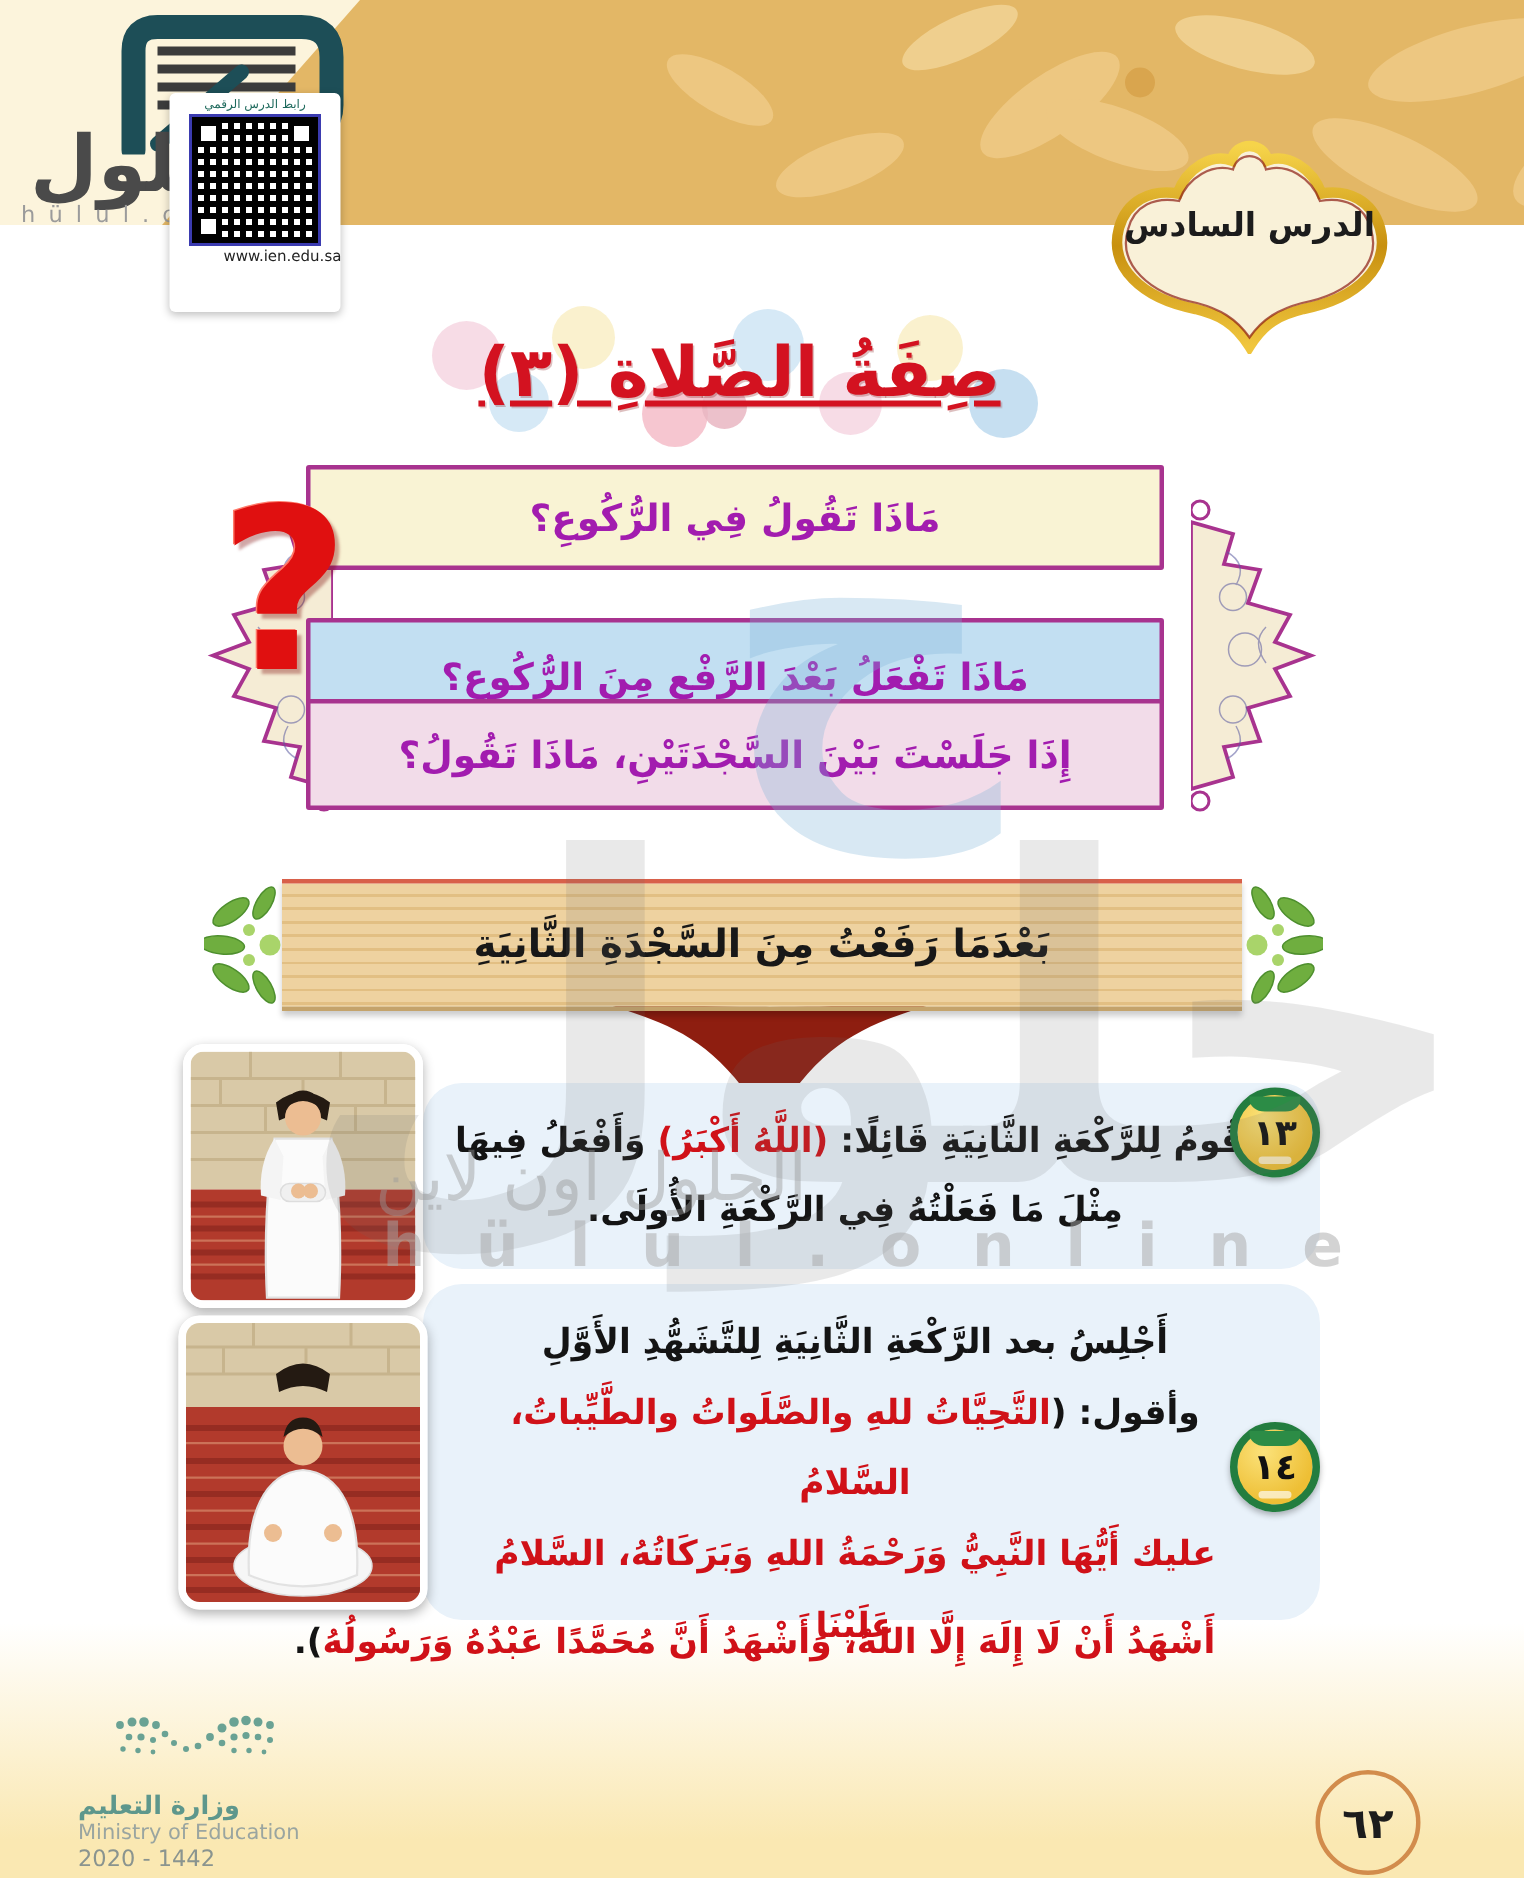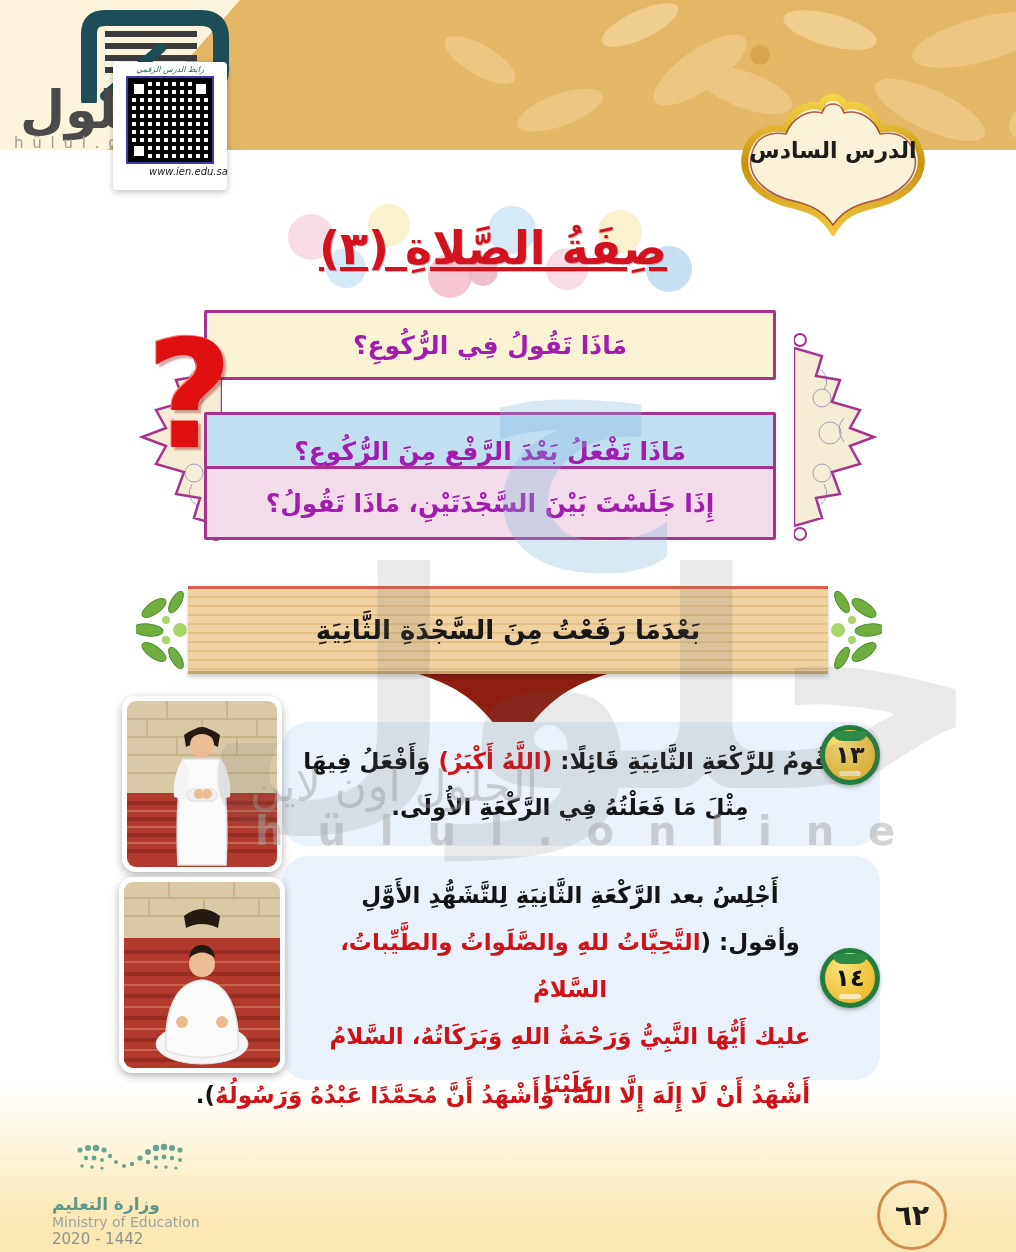--- a/index.html
+++ b/index.html
@@ -12,22 +12,22 @@
   .top-band{position:absolute;left:0;top:0;width:1016px;height:150px;background:#e3b766;}
   .top-band .wedge{position:absolute;left:0;top:0;width:240px;height:150px;
     background:#fcf4dc;clip-path:polygon(0 0,100% 0,45% 100%,0 100%);}
   .band-orn{position:absolute;left:0;top:0;width:1016px;height:150px;}
   
   .hulul{position:absolute;left:10px;top:6px;width:230px;height:160px;z-index:6;}
   .hulul .icon{position:absolute;left:65px;top:2px;}
   .hulul .word{position:absolute;left:10px;top:78px;font-size:52px;font-weight:bold;color:#4a4a4a;direction:rtl;line-height:1;}
   .hulul .sub{position:absolute;left:4px;top:128px;font-size:15px;color:#9b9b9b;letter-spacing:2px;white-space:nowrap;}
   
-  .qr-card{position:absolute;left:113px;top:62px;width:114px;height:128px;background:#ffffff;
-    border-radius:4px;box-shadow:0 2px 6px rgba(0,0,0,.25);z-index:7;text-align:center;font-style:italic;}
+  .qr-card{position:absolute;left:113px;top:62px;width:114px;height:146px;background:#ffffff;
+    border-radius:4px;box-shadow:0 2px 6px rgba(0,0,0,.25);z-index:7;text-align:center;}
   .qr-card .qr-top{font-size:8px;color:#1f6a5d;padding-top:3px;direction:rtl;}
   .qr-card .qr-box{width:84px;height:84px;margin:2px auto 0;border:2px solid #3b3bb0;position:relative;background:
     repeating-linear-gradient(0deg,#000 0 4px,transparent 4px 8px),
     repeating-linear-gradient(90deg,#000 0 4px,#fff 4px 8px);}
   .qr-box .f{position:absolute;width:18px;height:18px;background:#fff;border:4px solid #000;box-sizing:border-box;}
   .qr-box .f.tl{left:2px;top:2px}.qr-box .f.tr{right:2px;top:2px}.qr-box .f.bl{left:2px;bottom:2px}
   .qr-card .qr-url{font-size:10px;color:#222;margin-top:2px;padding-left:36px;}
   
   .lesson-badge{position:absolute;left:733px;top:84px;width:200px;height:152px;z-index:3;}
   .lesson-badge .txt{position:absolute;left:0;top:54px;width:200px;text-align:center;

